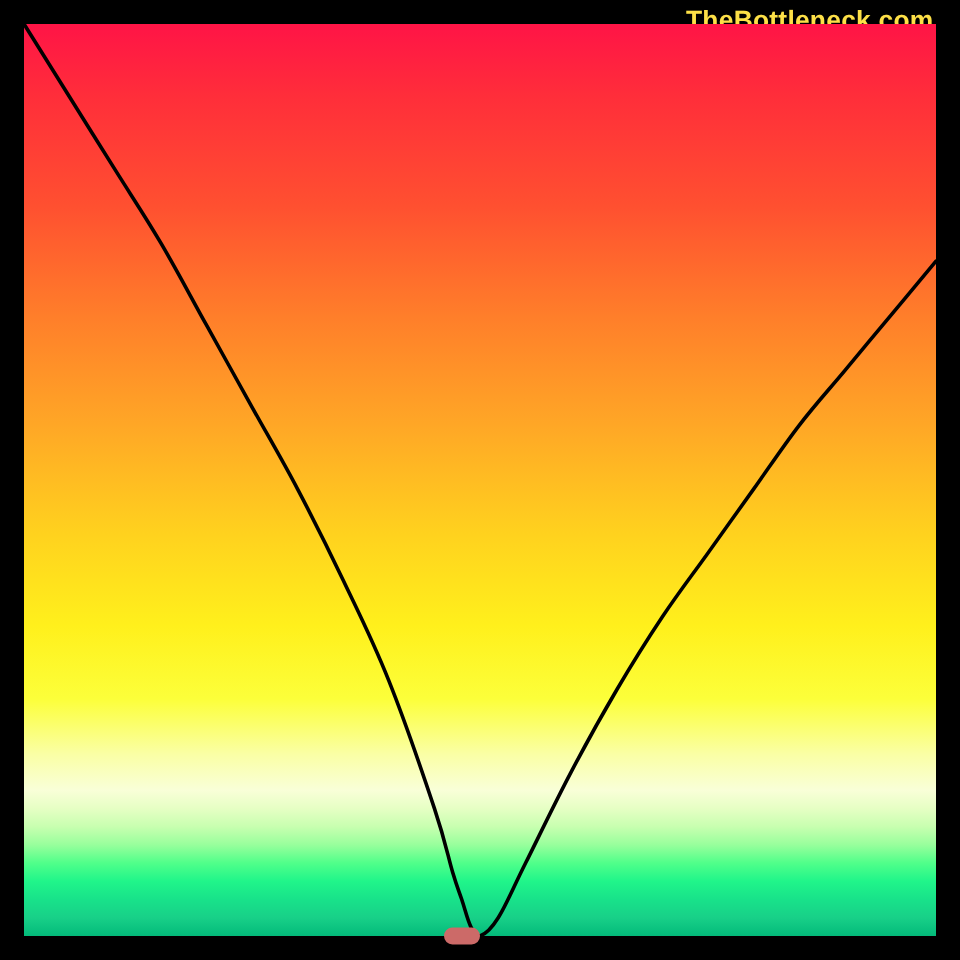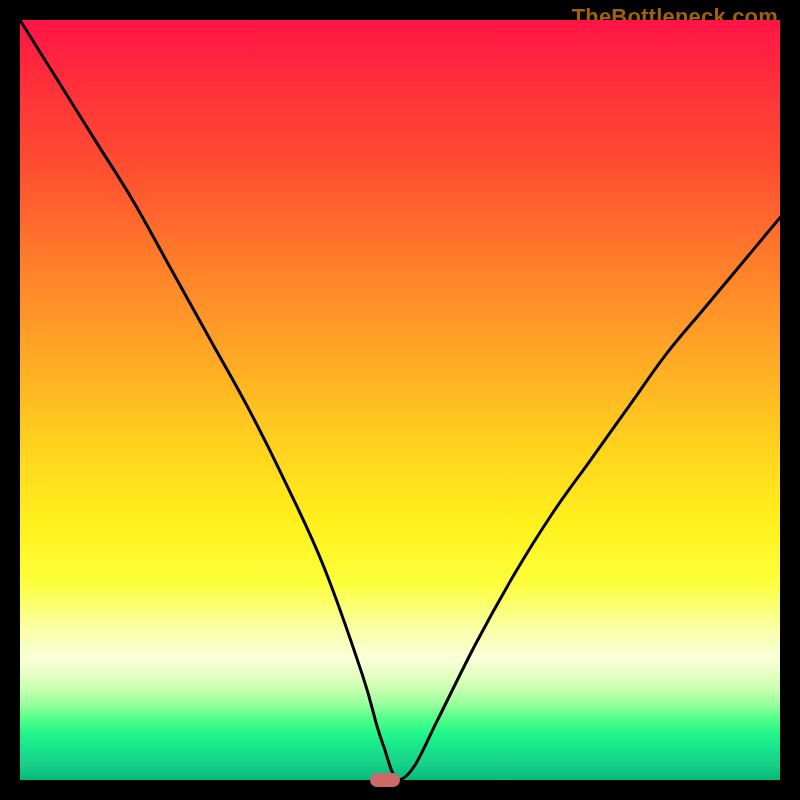--- a/index.html
+++ b/index.html
@@ -43,21 +43,21 @@
       #03ba7a 100%
     );
   }
   .attribution {
     position: absolute;
     top: 4px;
     right: 22px;
     font-family: Arial, Helvetica, sans-serif;
     font-size: 22px;
     font-weight: 600;
-    color: #a16207;
+    color: #fde047;
     letter-spacing: 0.2px;
   }
   svg.curve {
     position: absolute;
     left: 0;
     top: 0;
     width: 760px;
     height: 760px;
     overflow: visible;
   }

